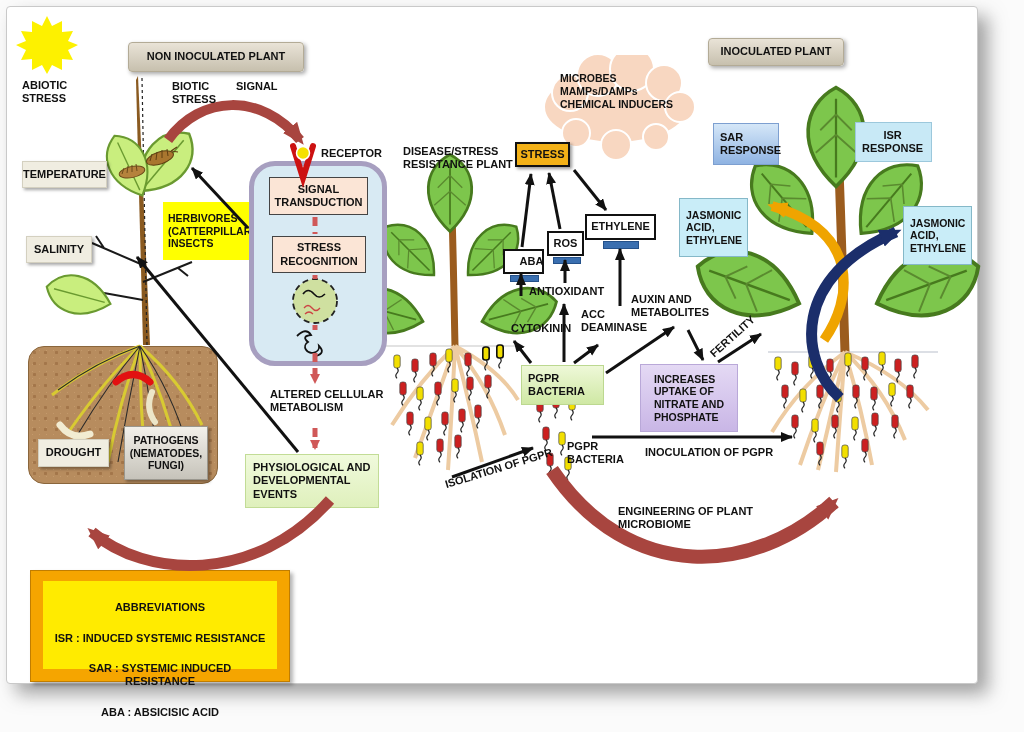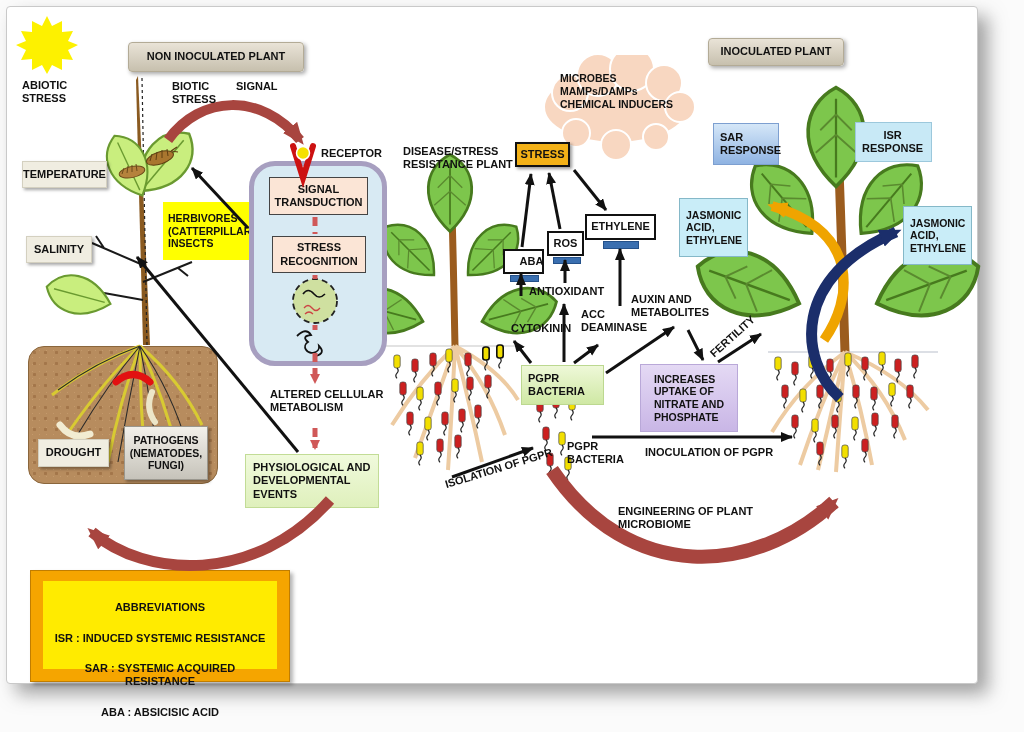--- a/index.html
+++ b/index.html
@@ -425,21 +425,21 @@
 ACID,
 ETHYLENE</span></div>
   <div class="box jas" style="left:903px;top:206px;width:69px;height:59px;"><span>JASMONIC
 ACID,
 ETHYLENE</span></div>
 
   <div class="box abbr-outer" style="left:30px;top:570px;width:260px;height:112px;">
     <div class="abbr-inner">
       <div class="t">ABBREVIATIONS</div>
       <div class="l">ISR :  INDUCED SYSTEMIC RESISTANCE</div>
-      <div class="l">SAR :  SYSTEMIC ACQUIRED RESISTANCE</div>
+      <div class="l">SAR :  SYSTEMIC INDUCED RESISTANCE</div>
       <div class="l">ABA : ABSICISIC ACID</div>
       
     </div>
   </div>
 
   <svg id="arrows" width="1024" height="732" viewBox="0 0 1024 732">
     <defs>
       <marker id="mb" markerUnits="userSpaceOnUse" markerWidth="14" markerHeight="12" refX="11" refY="5" orient="auto">
           <path d="M0,0 L12,5 L0,10 Z" fill="#111"></path>
         </marker>

